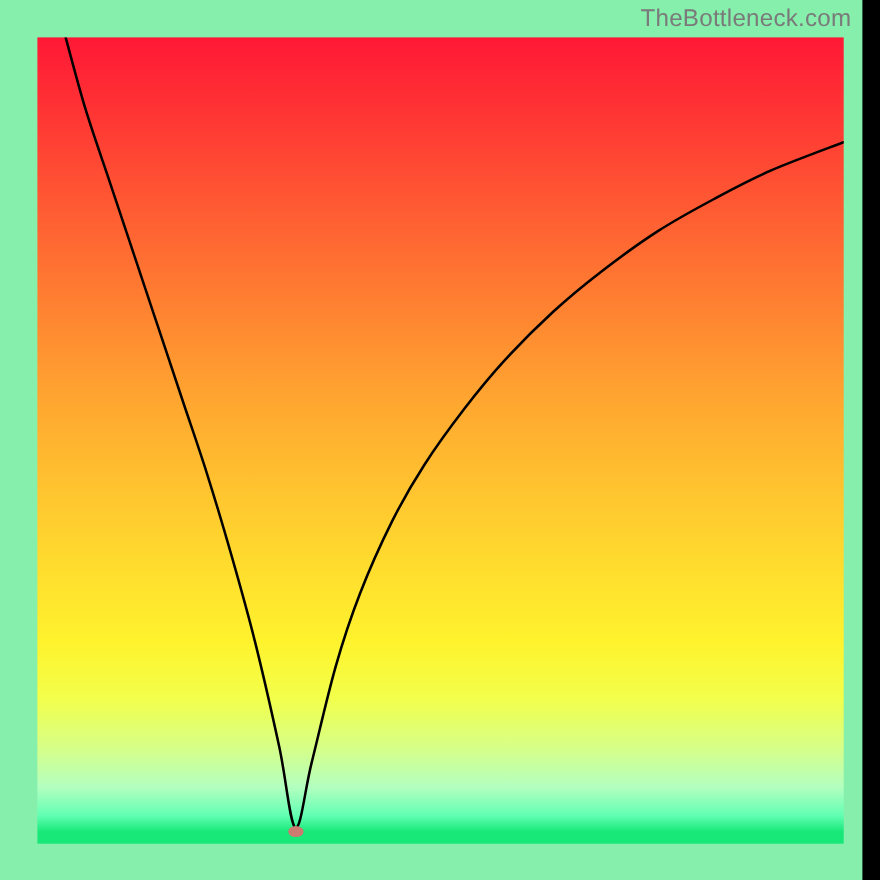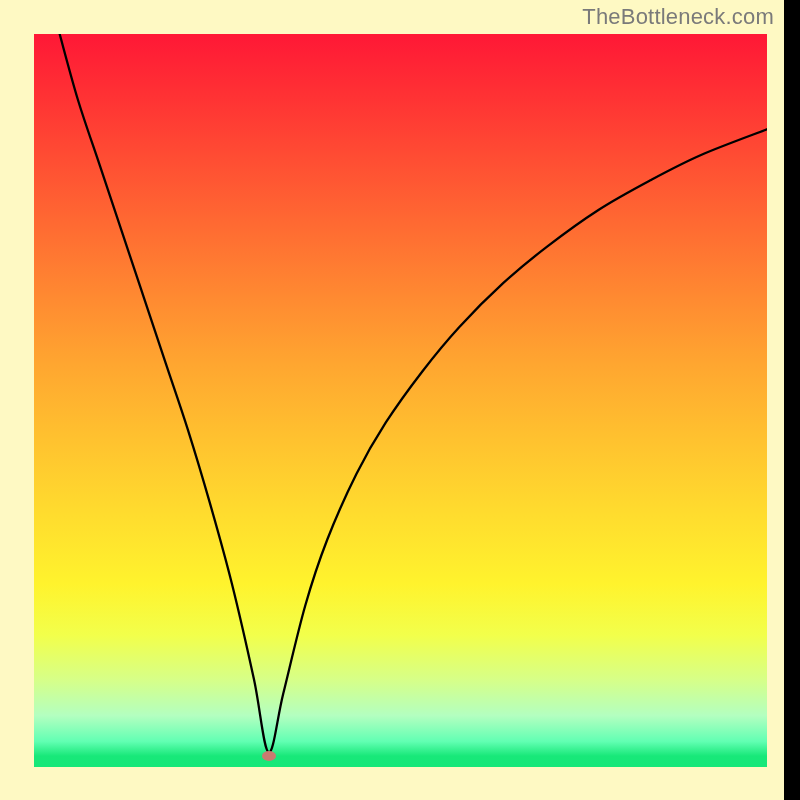--- a/index.html
+++ b/index.html
@@ -10,21 +10,21 @@
     overflow: hidden;
     background: #000;
     font-family: Arial, Helvetica, sans-serif;
   }
   .frame {
     position: absolute;
     left: 0;
     top: 0;
     width: 784px;
     height: 800px;
-    background: #fef9c3;
+    background: #86efac;
   }
   .watermark {
     position: absolute;
     top: 4px;
     right: 10px;
     color: #7a7a7a;
     font-size: 22px;
     font-weight: 400;
     letter-spacing: 0.2px;
     user-select: none;

